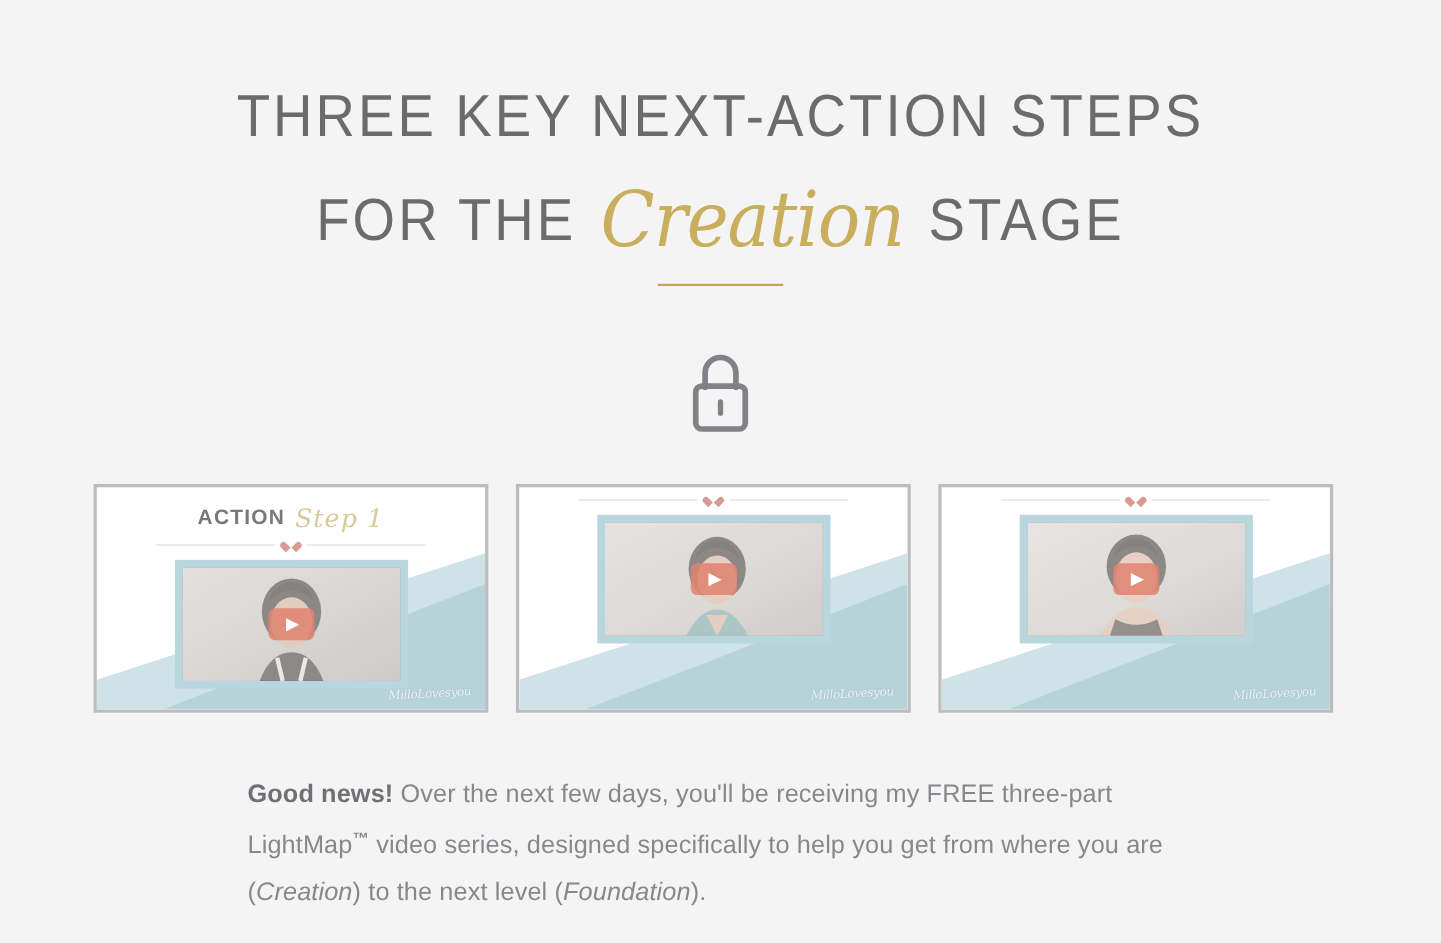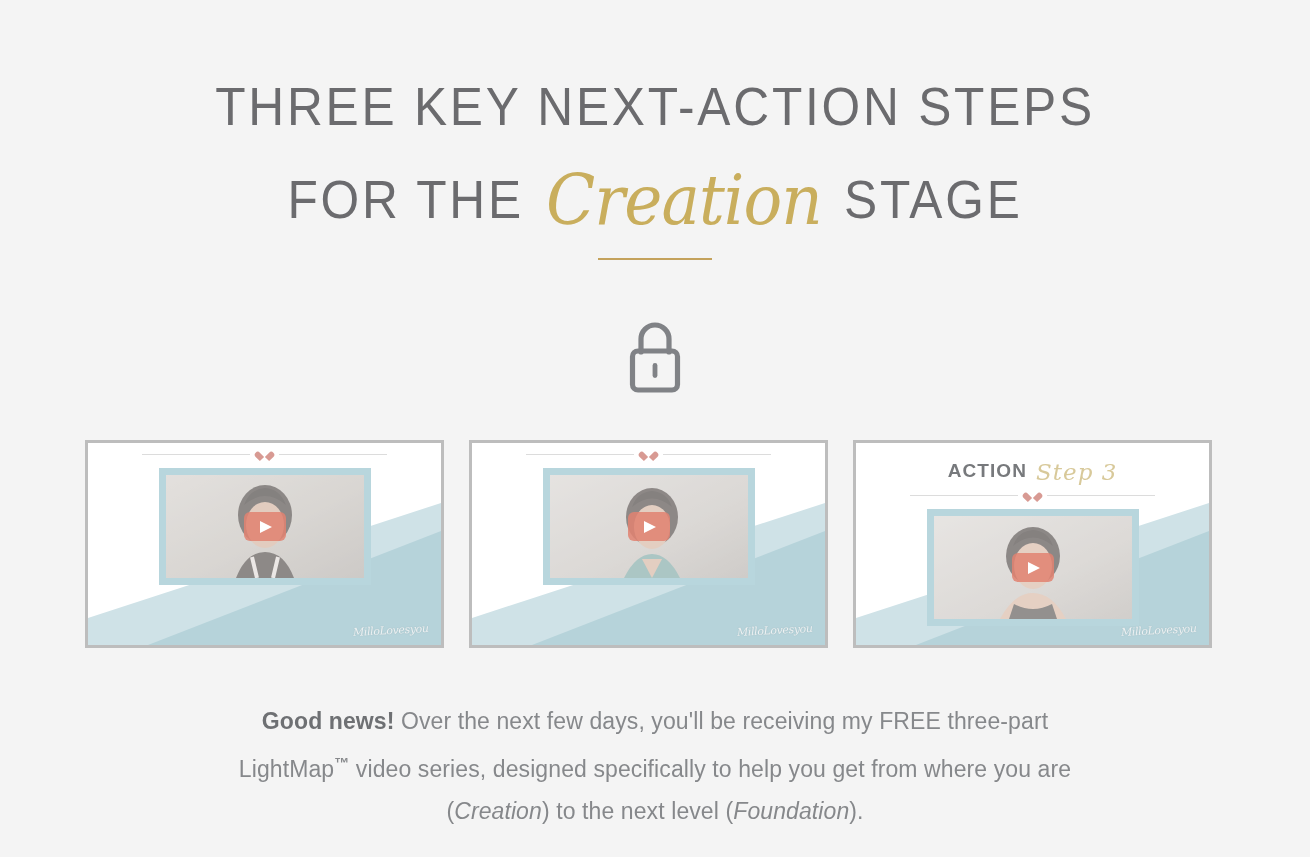--- a/index.html
+++ b/index.html
@@ -218,21 +218,21 @@
     white-space: nowrap;
   }
 
   
   .footer-copy {
     position: absolute;
     top: 700px;
     left: 50%;
     margin-left: -430px;
     width: 860px;
-    text-align: center;
+    text-align: left;
     color: #86888b;
     font-family: "Liberation Sans", sans-serif;
     font-weight: 300;
     font-size: 23px;
     line-height: 42px;
     letter-spacing: 0.1px;
   }
   .footer-copy b { color: #6e7073; font-weight: bold; }
   .footer-copy i { font-style: italic; }
   .tm { font-size: 15px; vertical-align: super; font-weight: bold; }
@@ -262,20 +262,23 @@
   </div>
 
   <div class="cards">
 
     <div class="card">
       <div class="diag-layer">
         <svg width="353" height="202" viewBox="0 0 353 202" preserveAspectRatio="none" aria-hidden="true">
           <polygon points="353,60 353,202 0,202 0,175" fill="#cfe2e7"></polygon>
           <polygon points="353,88 353,202 60,202" fill="#b6d3da"></polygon>
         </svg>
+      </div>
+      <div class="card-head">
+        <span class="action-word">ACTION</span><span class="step-word">Step 1</span>
       </div>
       <div class="rule-row">
         <span class="ln-seg"></span>
         <span class="heart"></span>
         <span class="ln-seg"></span>
       </div>
       <div class="thumb">
         <div class="thumb-inner">
           <svg class="photo" width="198" height="103" viewBox="0 0 198 103" preserveAspectRatio="none" aria-hidden="true">
             <defs>
@@ -339,23 +342,20 @@
       <div class="watermark">MilloLovesyou</div>
     </div>
 
     <div class="card">
       <div class="diag-layer">
         <svg width="353" height="202" viewBox="0 0 353 202" preserveAspectRatio="none" aria-hidden="true">
           <polygon points="353,60 353,202 0,202 0,175" fill="#cfe2e7"></polygon>
           <polygon points="353,88 353,202 60,202" fill="#b6d3da"></polygon>
         </svg>
       </div>
-      <div class="card-head">
-        <span class="action-word">ACTION</span><span class="step-word">Step 3</span>
-      </div>
       <div class="rule-row">
         <span class="ln-seg"></span>
         <span class="heart"></span>
         <span class="ln-seg"></span>
       </div>
       <div class="thumb">
         <div class="thumb-inner">
           <svg class="photo" width="198" height="103" viewBox="0 0 198 103" preserveAspectRatio="none" aria-hidden="true">
             <defs>
               <linearGradient id="wall3" x1="0" y1="0" x2="1" y2="1">

